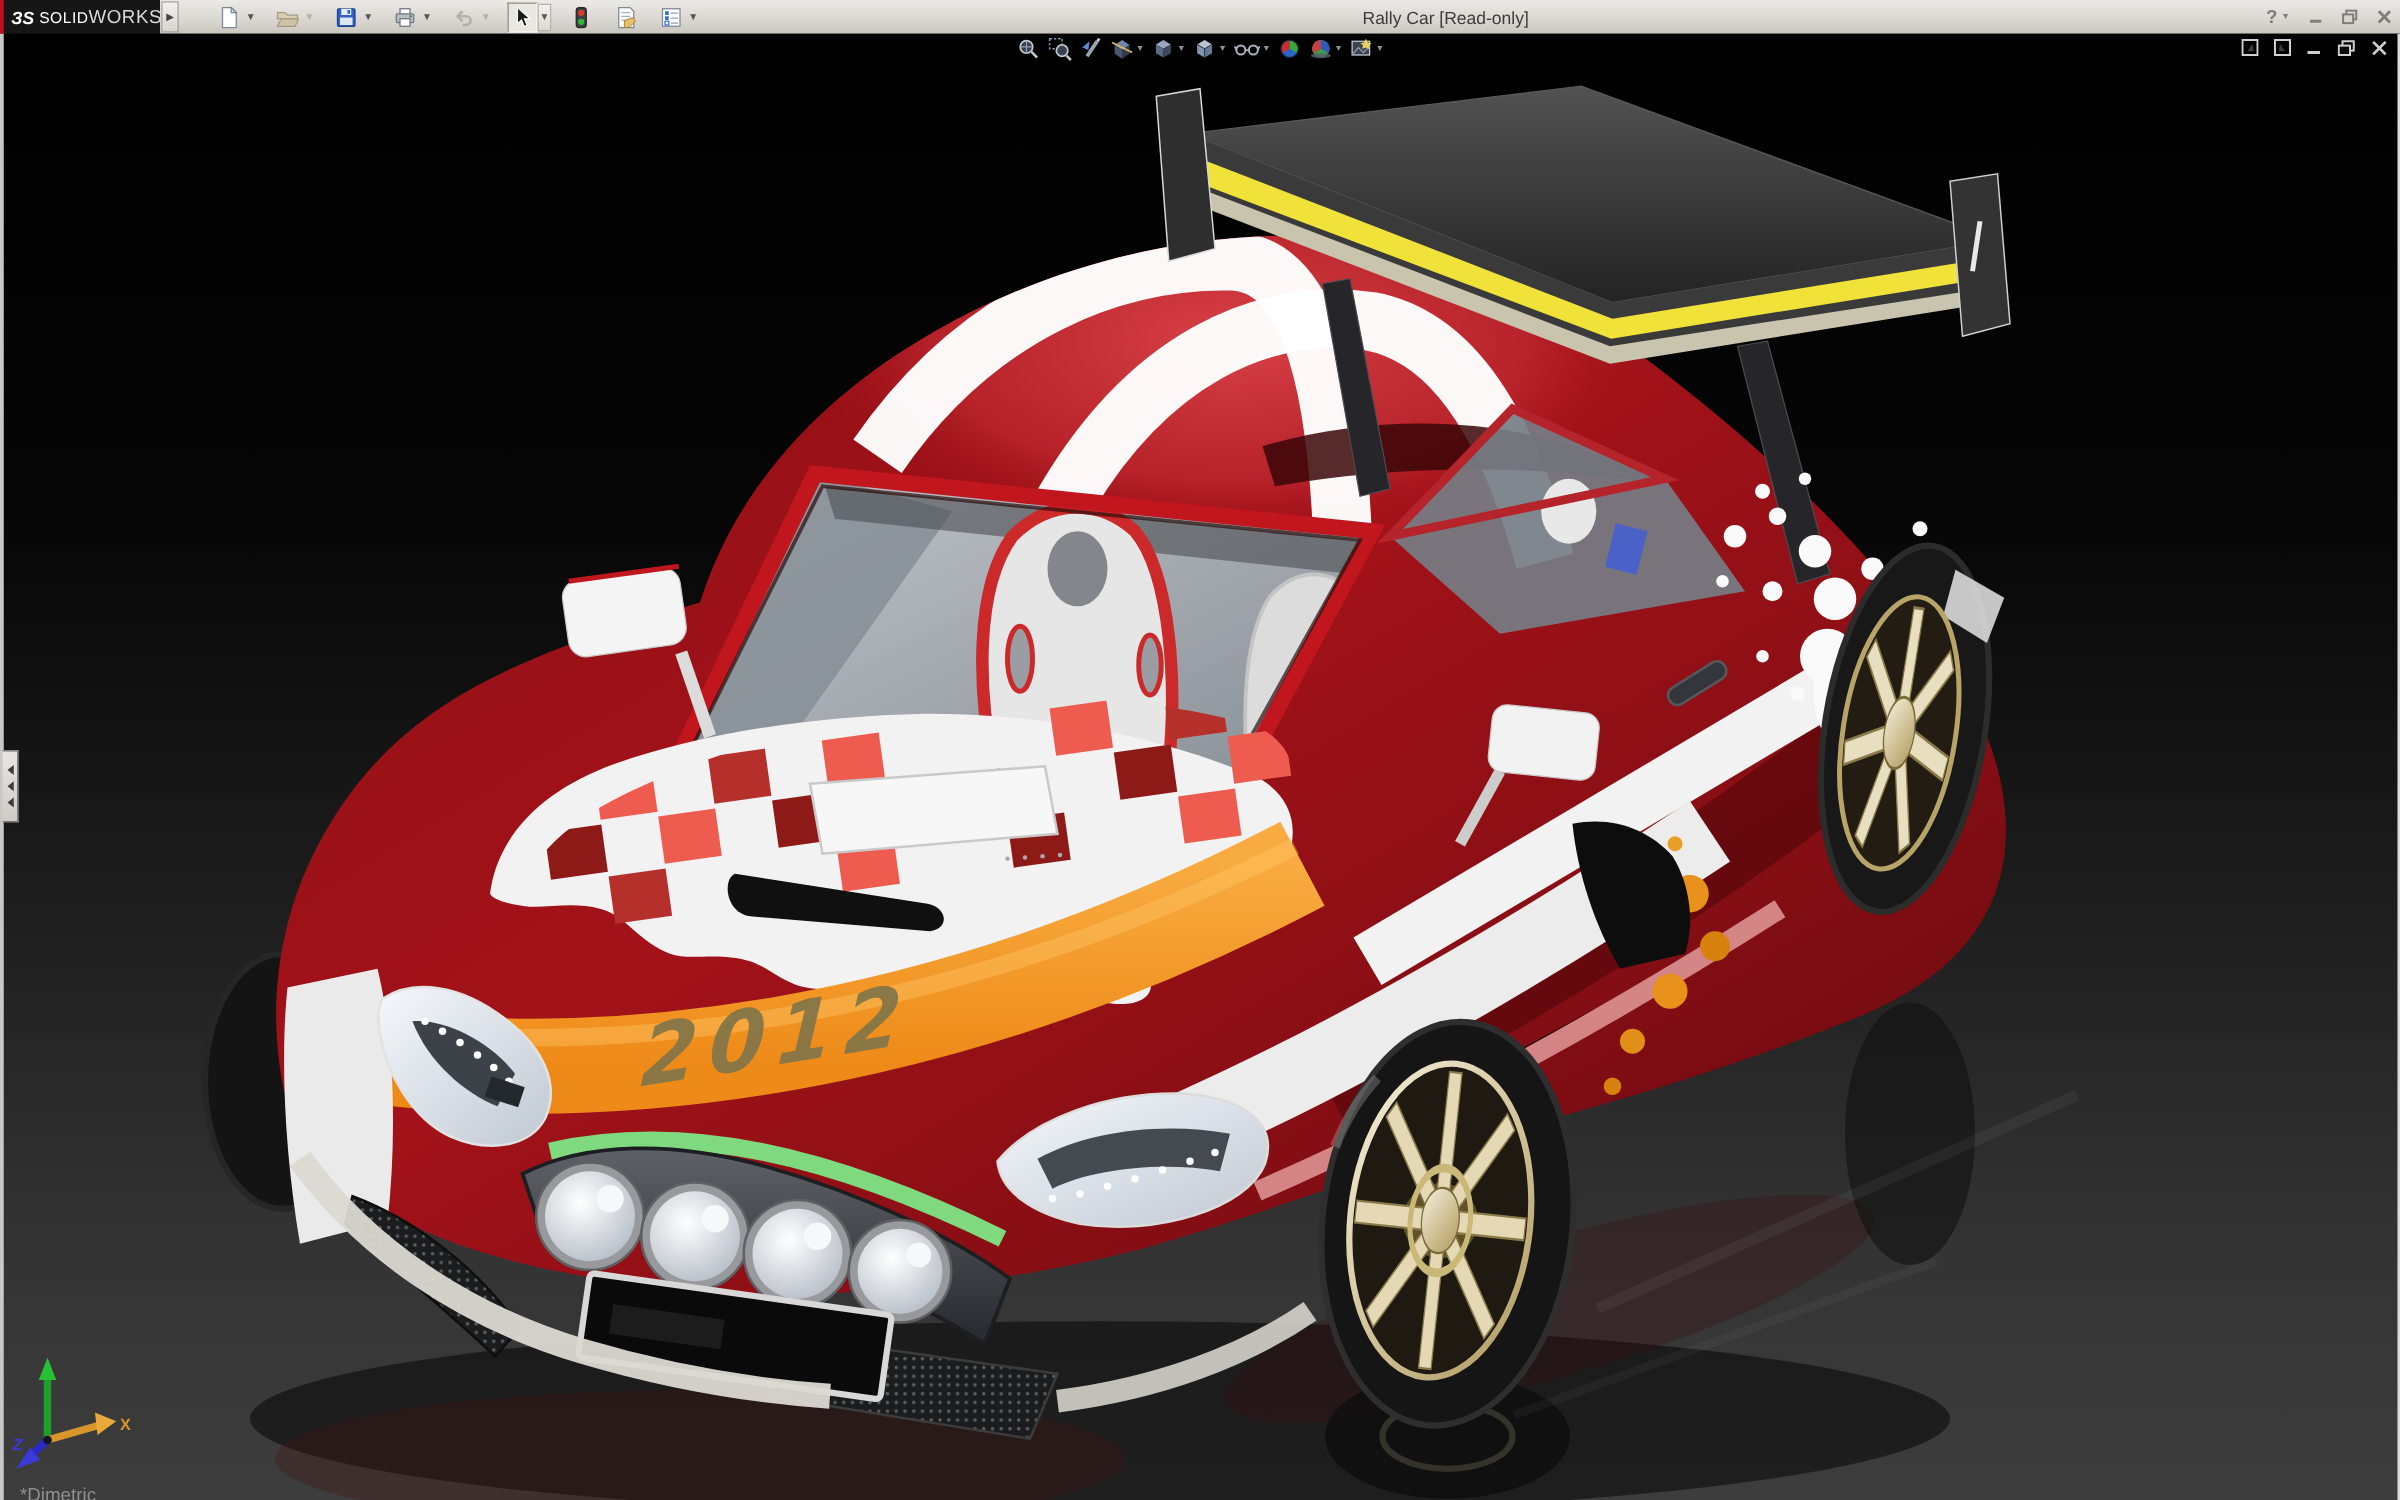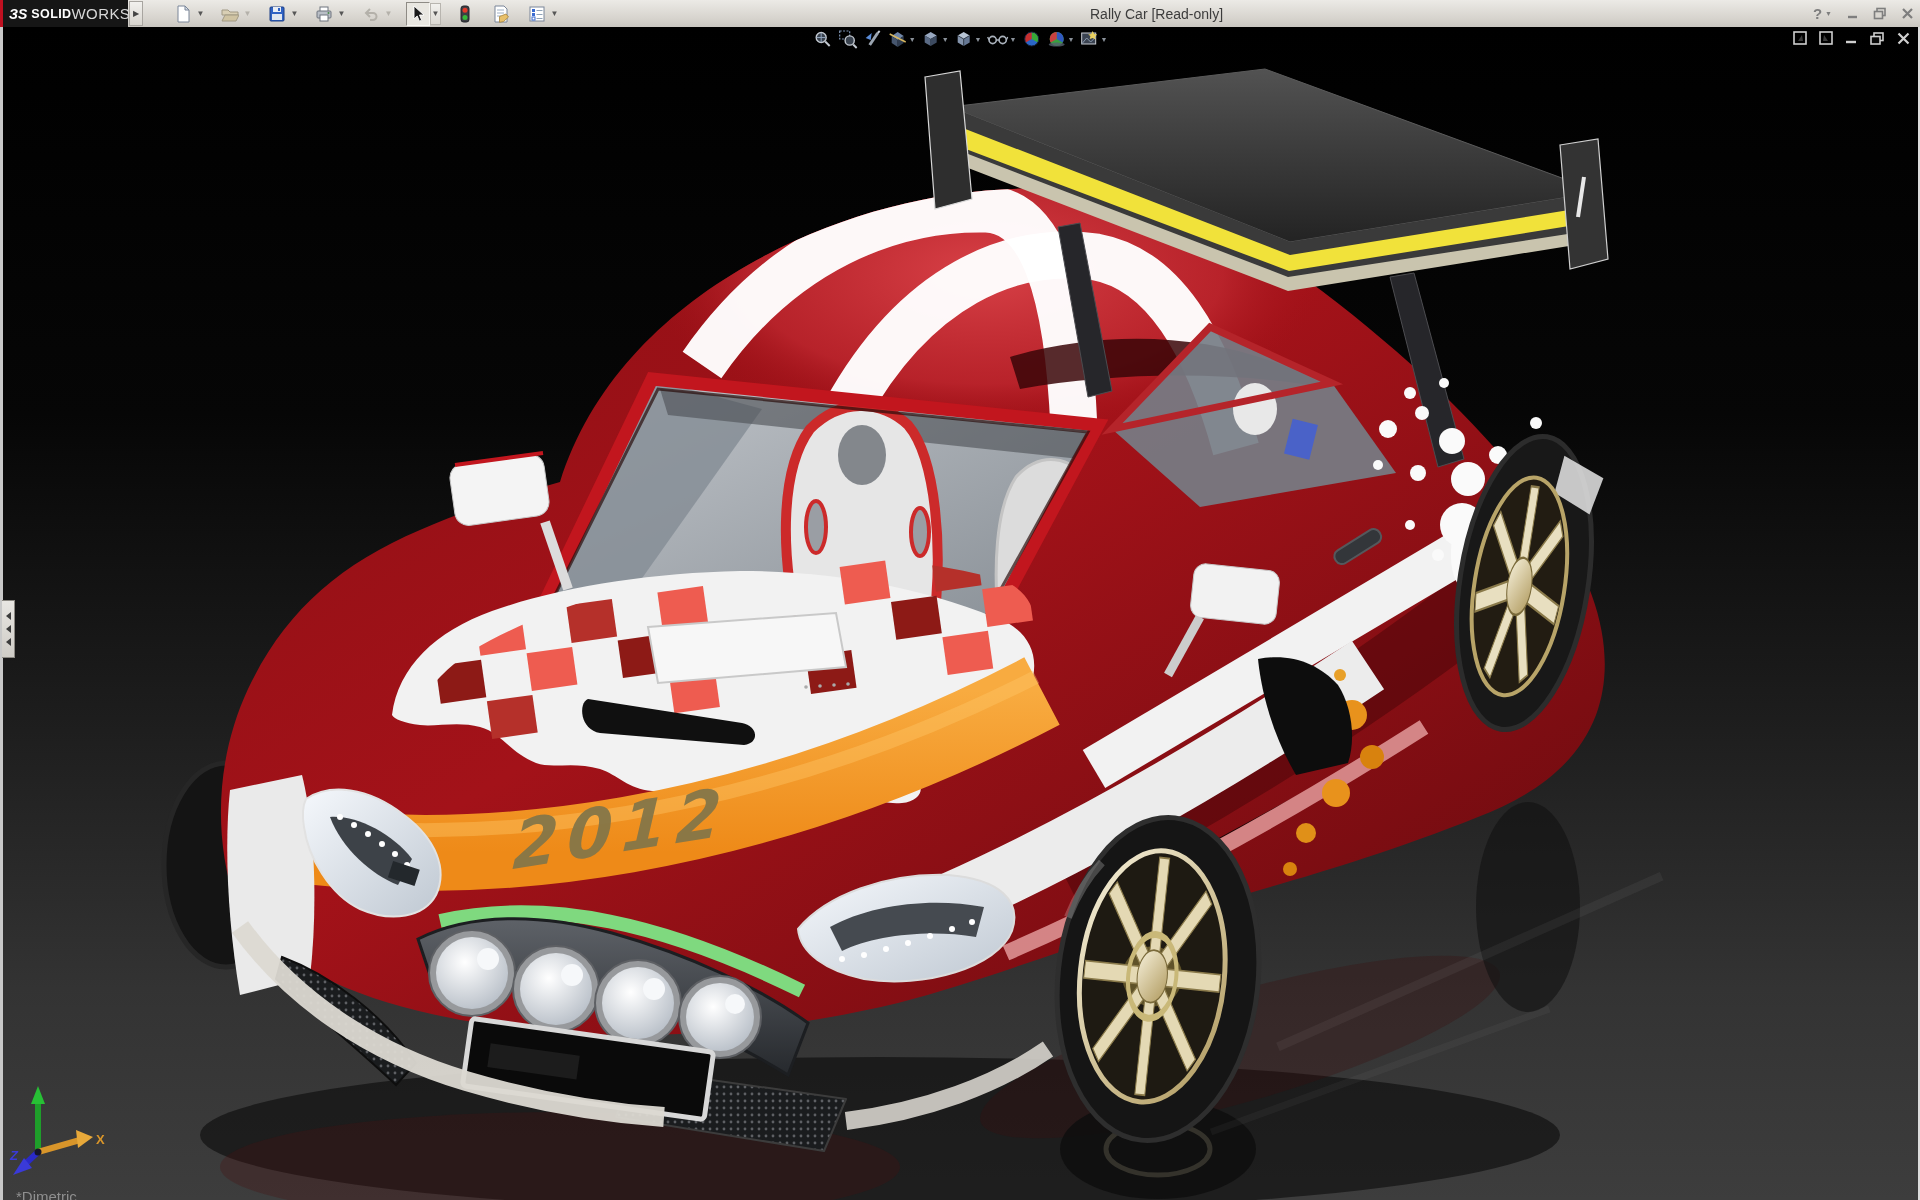--- a/index.html
+++ b/index.html
@@ -5,21 +5,21 @@
   html,body{margin:0;padding:0;background:#222;}
   .app{position:relative;width:1920px;height:1200px;overflow:hidden;
        font-family:"Liberation Sans",sans-serif;user-select:none;}
   
   .titlebar{position:absolute;left:0;top:0;width:1920px;height:27px;
     background:linear-gradient(#eceae6,#d6d3cd 70%,#c9c6c0);
     border-bottom:1px solid #9a9790;display:flex;align-items:center;}
   .brand{height:39px;width:128px;background:#161616;display:flex;align-items:center;
     padding-left:6px;box-sizing:border-box;border-left:3px solid #c01020;}
   .brand .glyph{color:#fff;font-style:italic;font-weight:bold;font-size:14px;margin-right:4px;}
-  .brand .bold{color:#fff;font-weight:bold;font-size:12.5px;letter-spacing:.4px;}
+  .brand .bold{color:#fff;font-weight:normal;font-size:12.5px;letter-spacing:.4px;}
   .brand .light{color:#d8d8d8;font-weight:300;font-size:15px;letter-spacing:.4px;}
   .brand-expander{width:13px;height:25px;margin-left:1px;background:linear-gradient(#f2f1ee,#d8d5cf);
     border:1px solid #a8a5a0;display:flex;align-items:center;justify-content:center;
     font-size:8px;color:#444;}
   .maintb{display:flex;align-items:center;gap:4px;margin-left:28px;height:27px;}
   .tb-group{display:flex;align-items:center;margin-right:8px;}
   .tb-btn{width:24px;height:24px;background:transparent;border:1px solid transparent;
     display:flex;align-items:center;justify-content:center;padding:0;}
   .tb-btn.active{background:#e9e7e1;border-color:#8e8b85 #f7f6f2 #f7f6f2 #8e8b85;}
   .tb-arrow{width:11px;height:24px;border:none;background:transparent;color:#555;

